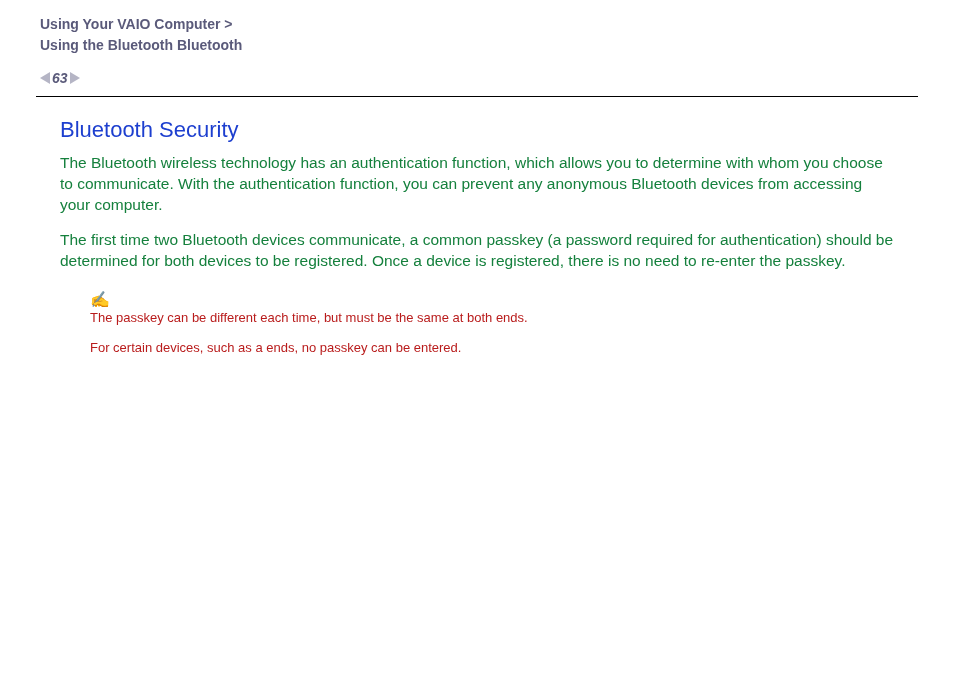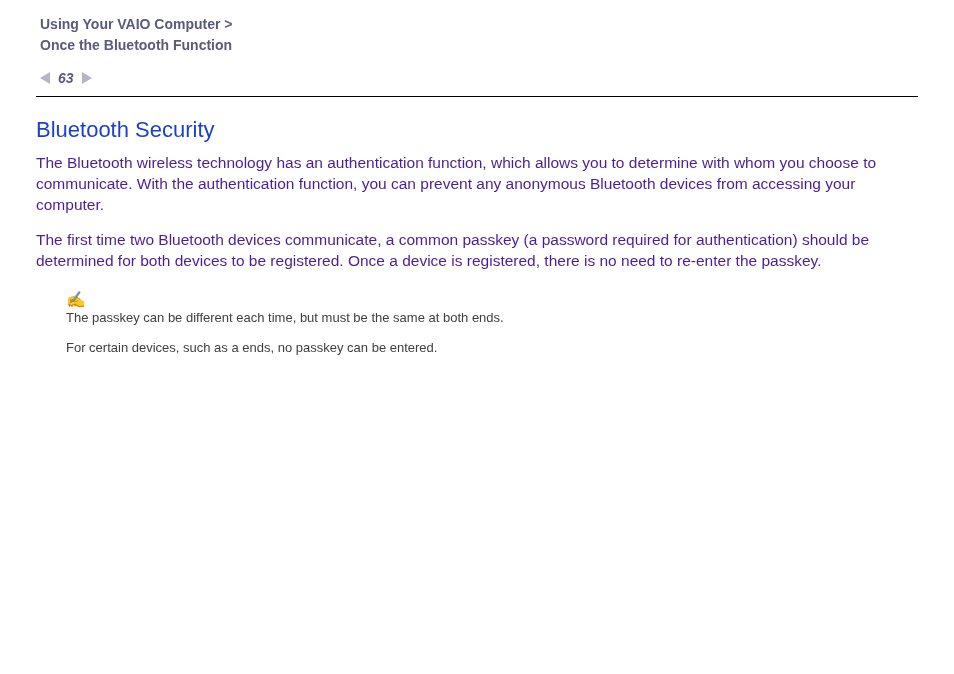--- a/index.html
+++ b/index.html
@@ -20,21 +20,20 @@
     }
     .breadcrumb {
       color: #5a5a7a;
       font-size: 14px;
       font-weight: bold;
       line-height: 1.5;
     }
     .page-nav {
       display: flex;
       align-items: center;
-      gap: 6px;
       padding-top: 14px;
     }
     .page-nav .arrow {
       width: 0;
       height: 0;
       border-style: solid;
       cursor: pointer;
     }
     .arrow-left {
       border-width: 6px 10px 6px 0;
@@ -50,58 +49,58 @@
       font-weight: bold;
       font-style: italic;
       margin: 0 2px;
     }
     .divider {
       border: none;
       border-top: 1px solid #000;
       margin: 0 36px 20px 36px;
     }
     .content {
-      padding: 0 36px;
+      padding: 0 60px;
     }
     .section-title {
       color: #1d3fcf;
       font-size: 22px;
       font-weight: normal;
       margin-bottom: 10px;
     }
     .body-text {
-      color: #4c1d95;
+      color: #15803d;
       font-size: 15.5px;
       line-height: 1.35;
       margin-bottom: 14px;
     }
     .note-block {
       margin-left: 30px;
       margin-top: 18px;
     }
     .note-icon {
       color: #3b5db8;
       font-size: 16px;
       display: block;
       margin-bottom: 0px;
     }
     .note-text {
-      color: #404040;
+      color: #b91c1c;
       font-size: 13px;
       line-height: 1.4;
       margin-bottom: 12px;
     }
   </style>
 </head>
 <body>
 
 <div class="header">
   <div class="breadcrumb">
     <div>Using Your VAIO Computer &gt;</div>
-    <div>Once the Bluetooth Function</div>
+    <div>Using the Bluetooth Bluetooth</div>
   </div>
   <div class="page-nav">
     <div class="arrow arrow-left"></div>
     <span class="page-num">63</span>
     <div class="arrow arrow-right"></div>
   </div>
 </div>
 
 <hr class="divider">
 

